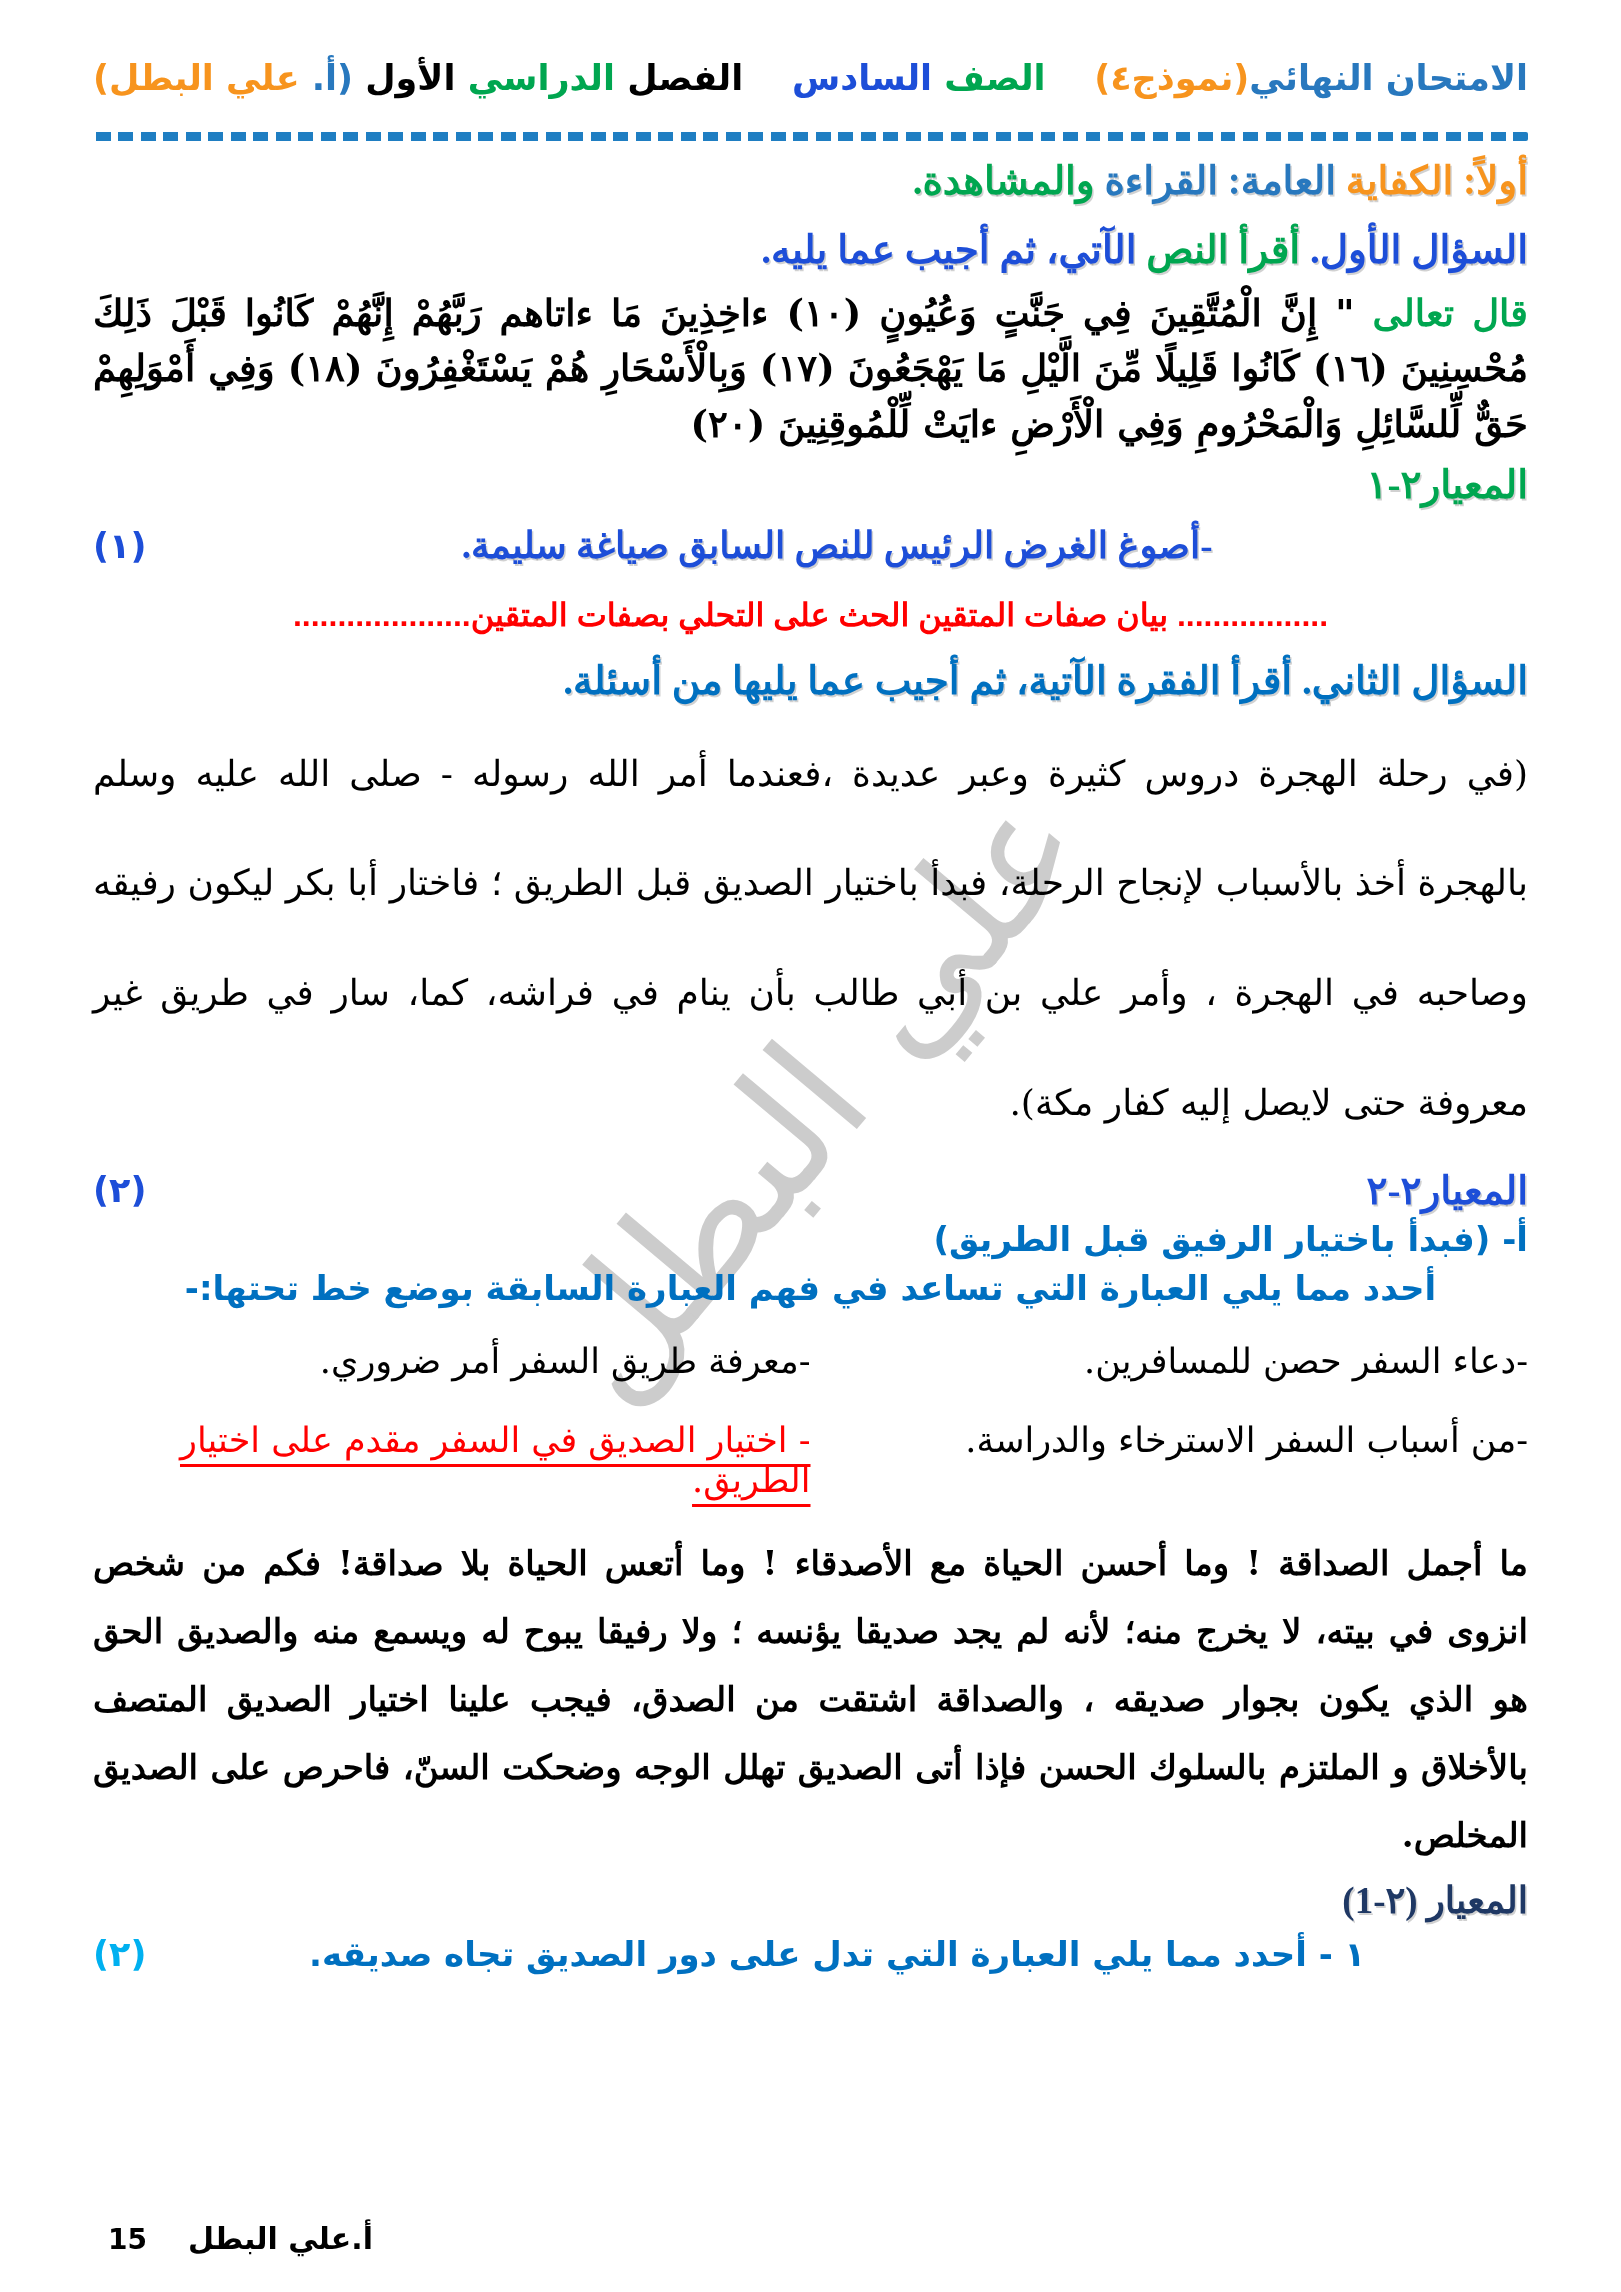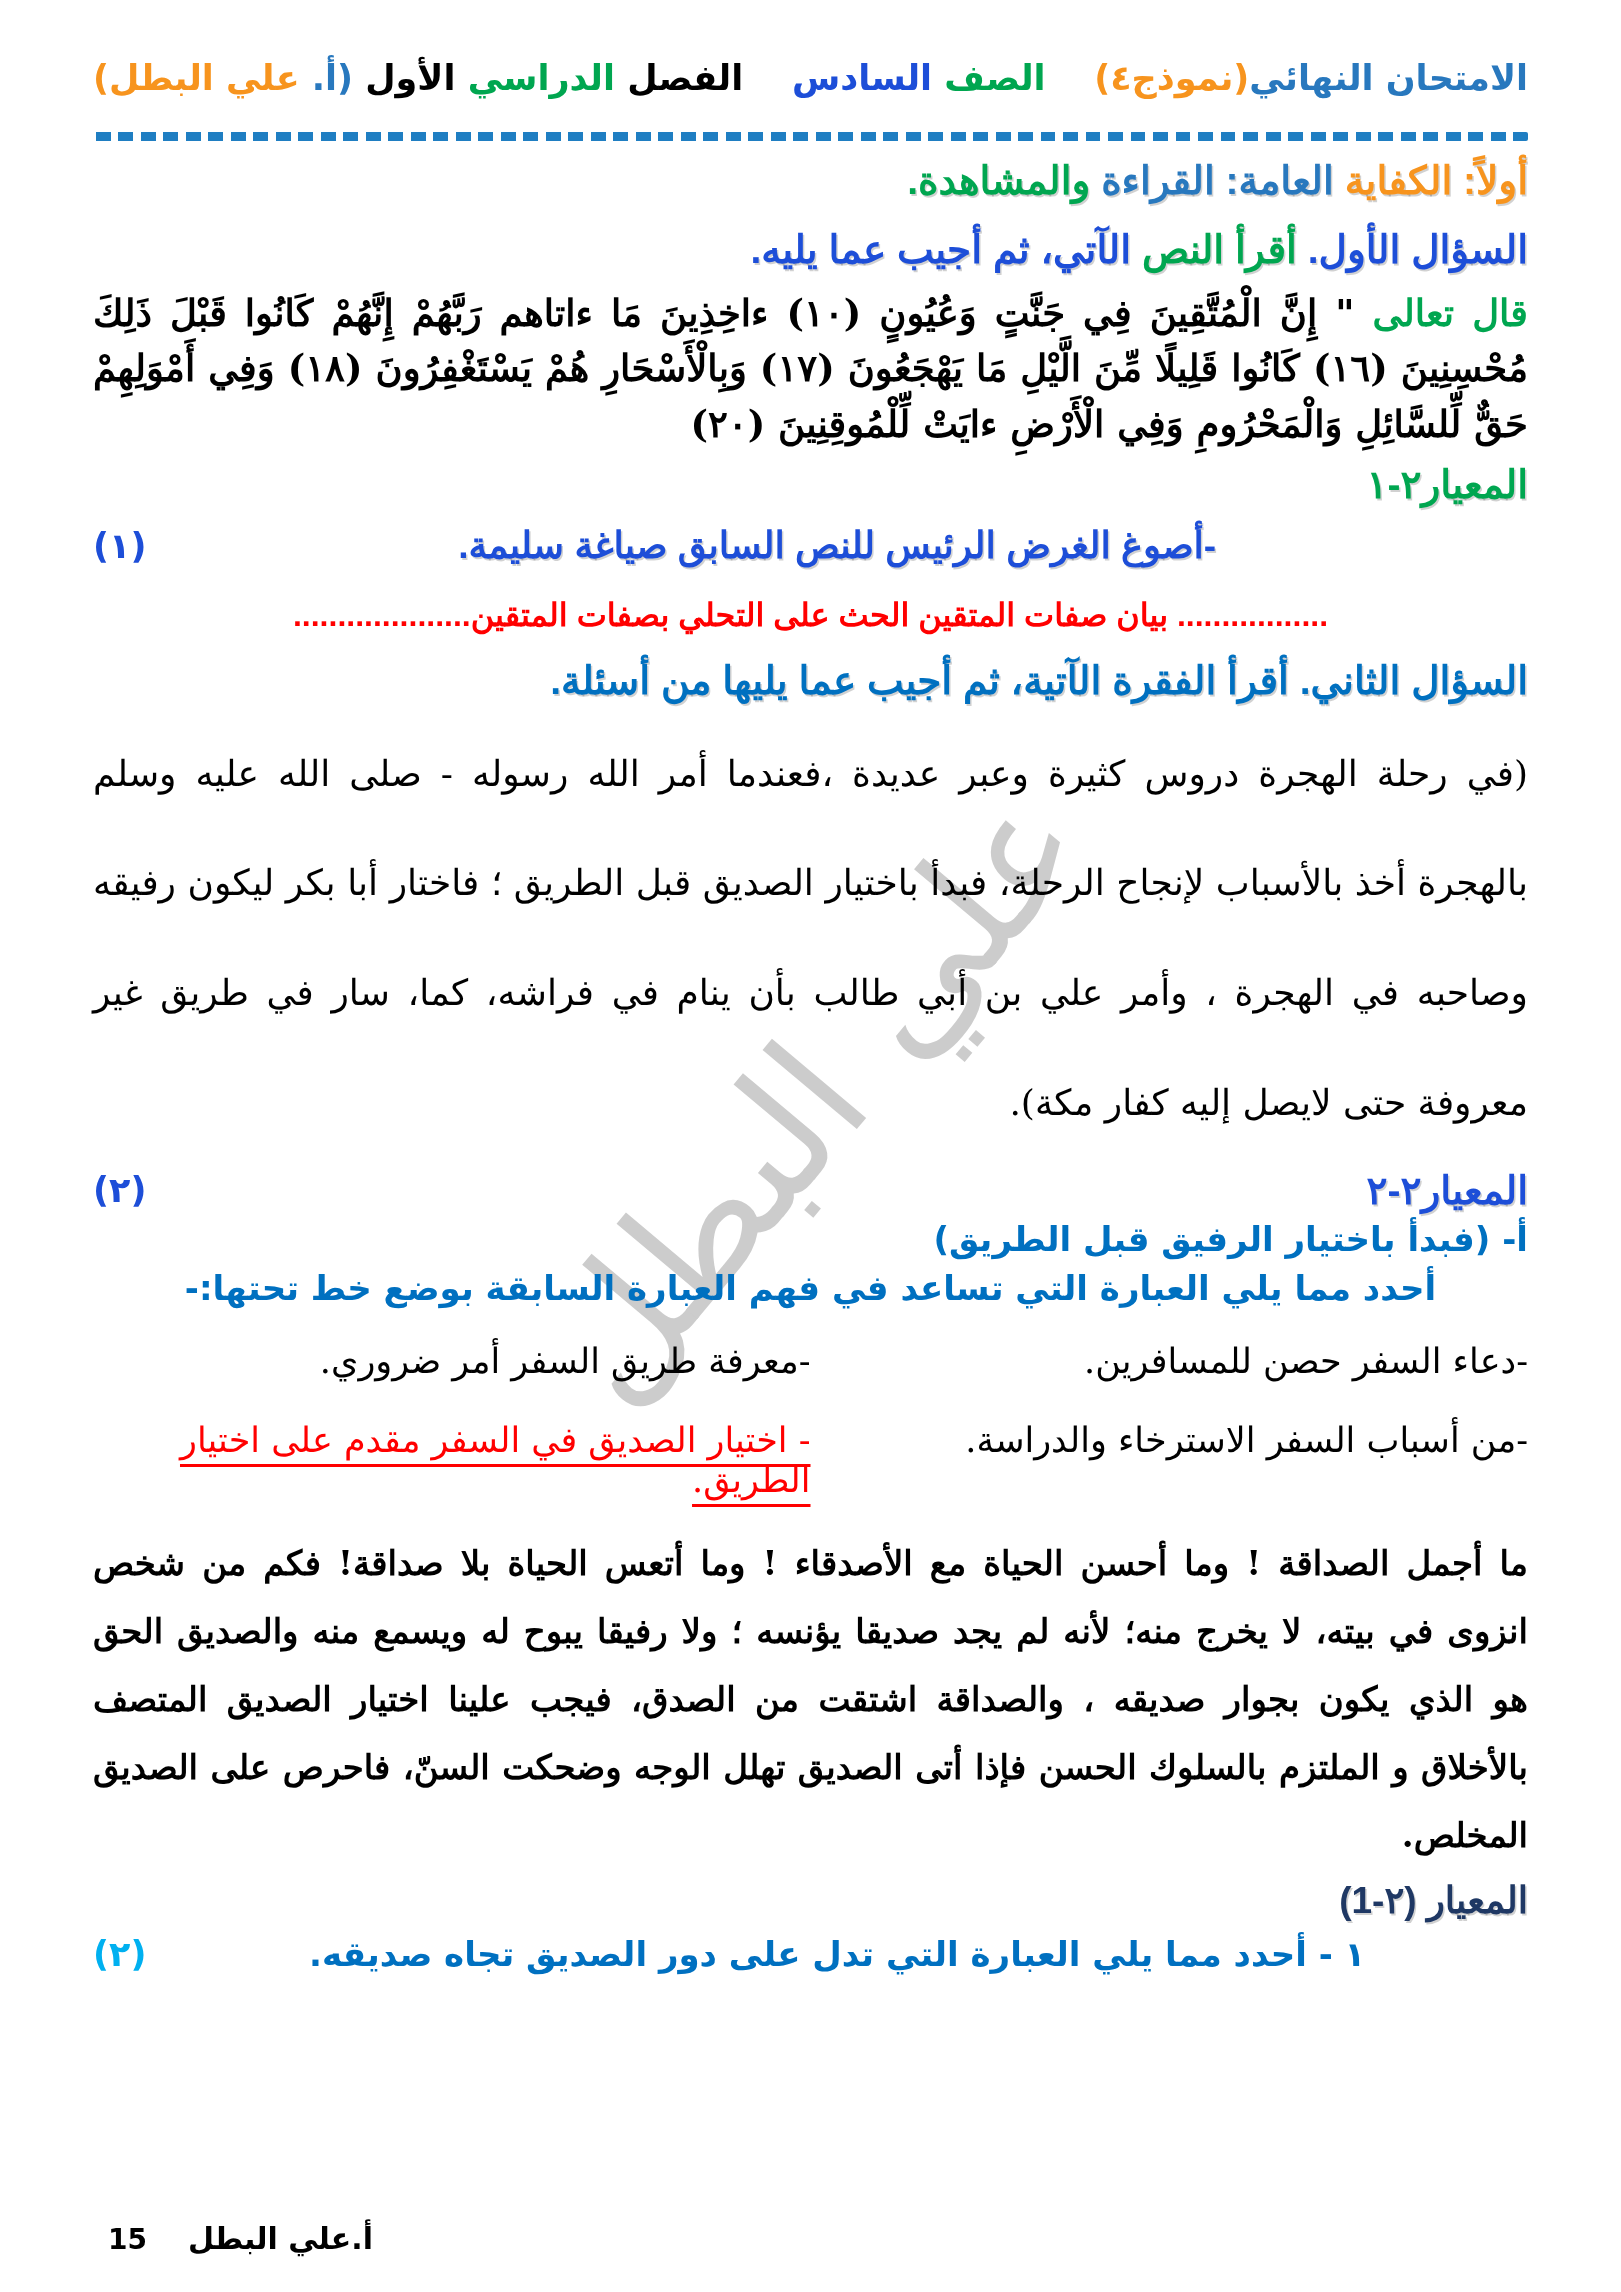--- a/index.html
+++ b/index.html
@@ -12,21 +12,21 @@
   
   .c-blue{color:#2878be;}
   .c-orange{color:#f7941e;}
   .c-green{color:#00a650;}
   .c-red{color:#1d4ed8;}
   .c-navy{color:#1f3864;}
   .c-qblue{color:#0070c0;}
   .c-cyan{color:#00b0f0;}
   .sans{font-family:"DejaVu Sans","Liberation Sans",sans-serif;}
   .fancy{
-    font-family:Liberation Sans, sans-serif;
+    font-family:Liberation Serif, serif;
     font-weight:900;letter-spacing:0.5px;
     text-shadow:1.5px 1.5px 0 rgba(0,0,0,.18);
   }
   .header-row{
     display:flex;justify-content:space-between;align-items:baseline;
     font-weight:bold;font-size:35px;line-height:1.2;
     font-family:"DejaVu Sans","Liberation Sans",sans-serif;
   }
   .separator{
     margin:33px 0 17.6px 0;height:8.8px;border-radius:2px;

